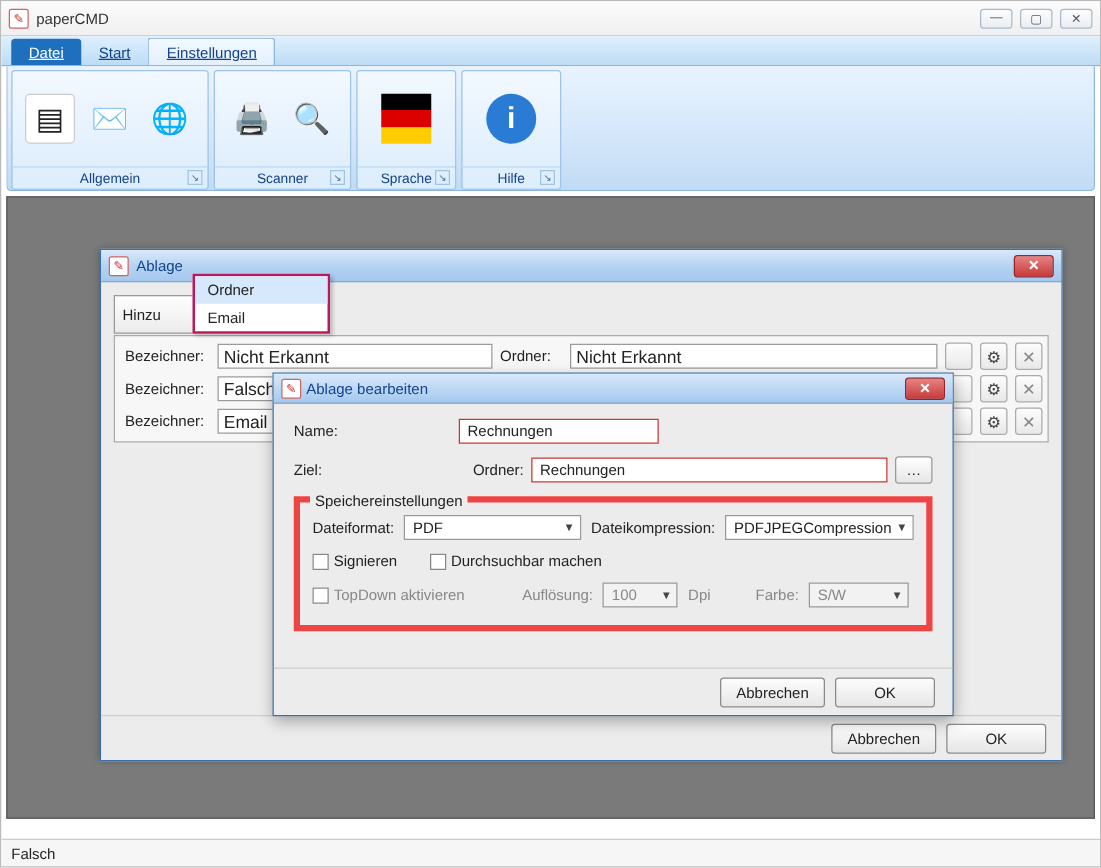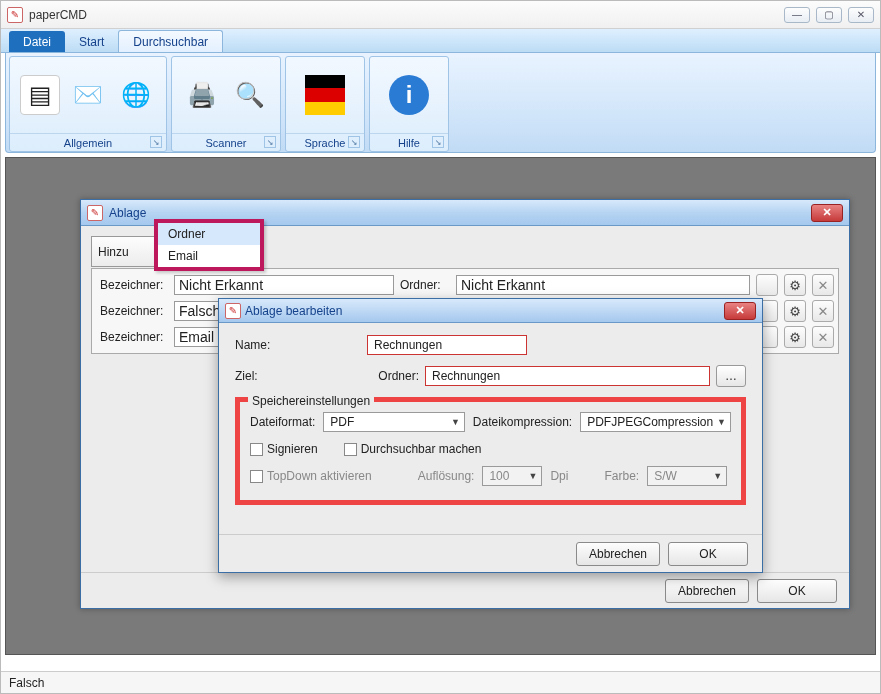--- a/index.html
+++ b/index.html
@@ -44,20 +44,21 @@
     border-bottom: 1px solid #8db6dd;
     display: flex; align-items: flex-end;
     padding-left: 8px;
     padding-top: 2px;
   }
   .menu-tab {
     padding: 4px 14px 3px;
     font-size: 12px;
     color: #15428b;
     cursor: default;
+    text-decoration: underline;
   }
   .menu-tab.primary {
     background: #1f6fbf;
     color: #fff;
     border-top-left-radius: 3px;
     border-top-right-radius: 3px;
   }
   .menu-tab.active {
     background: linear-gradient(#f3f9ff,#e3f0ff);
     border: 1px solid #8db6dd;
@@ -194,21 +195,21 @@
     background:linear-gradient(#fdfdfd,#e6e6e6);
     display:flex;align-items:center;justify-content:center;
     font-size:12px; padding:0 12px;
   }
 
   
   .ctx-menu {
     position: absolute;
     left: 73px; top: -7px;
     width: 110px;
-    border: 4px solid #be185d;
+    border: 2px solid #be185d;
     background:#fff;
     z-index: 60;
     box-shadow: 2px 2px 3px rgba(0,0,0,.2);
   }
   .ctx-item {
     height:22px; display:flex;align-items:center;
     padding: 0 10px; font-size:12px;
   }
   .ctx-item.hover { background:#d6e8fb; }
 
@@ -297,21 +298,21 @@
   <div class="win-btns">
     <div class="win-btn">—</div>
     <div class="win-btn">▢</div>
     <div class="win-btn">✕</div>
   </div>
 </div>
 
 <div class="menu-tabs">
   <div class="menu-tab primary">Datei</div>
   <div class="menu-tab">Start</div>
-  <div class="menu-tab active">Durchsuchbar</div>
+  <div class="menu-tab active">Einstellungen</div>
 </div>
 
 <div class="ribbon">
   <div class="ribbon-group">
     <div class="body">
       <div class="rb-icon" style="background:#fff;border:1px solid #ccc;">▤</div>
       <div class="rb-icon">✉️</div>
       <div class="rb-icon">🌐</div>
     </div>
     <div class="footer">

